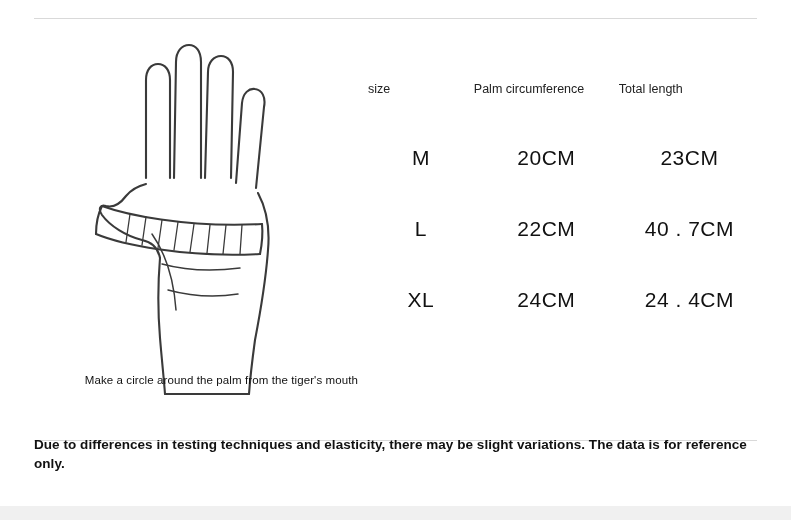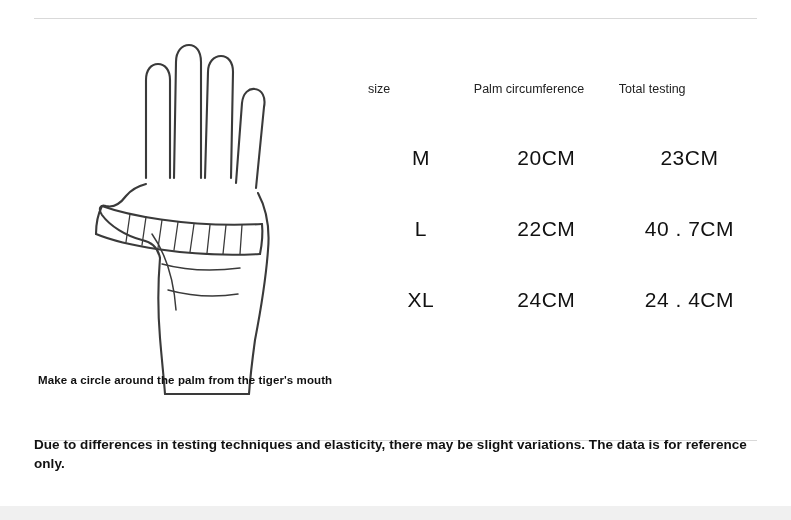--- a/index.html
+++ b/index.html
@@ -39,23 +39,23 @@
     height: 370px;
   }
   .illustration svg {
     display: block;
   }
   .caption {
     position: absolute;
     left: 38px;
     top: 374px;
     width: 320px;
-    text-align: left;
+    text-align: right;
     font-size: 11.5px;
-    font-weight: bold;
+    font-weight: normal;
     color: #111111;
     letter-spacing: 0.1px;
   }
 
   
   .size-table {
     position: absolute;
     left: 368px;
     top: 82px;
     width: 392px;
@@ -160,21 +160,21 @@
   </div>
 
   <div class="caption">Make a circle around the palm from the tiger's mouth</div>
 
   <div class="size-table">
     <table>
       <thead>
         <tr>
           <th class="col-size">size</th>
           <th class="col-palm">Palm circumference</th>
-          <th class="col-length">Total testing</th>
+          <th class="col-length">Total length</th>
         </tr>
       </thead>
       <tbody>
         <tr>
           <td>M</td>
           <td>20CM</td>
           <td>23CM</td>
         </tr>
         <tr>
           <td>L</td>

